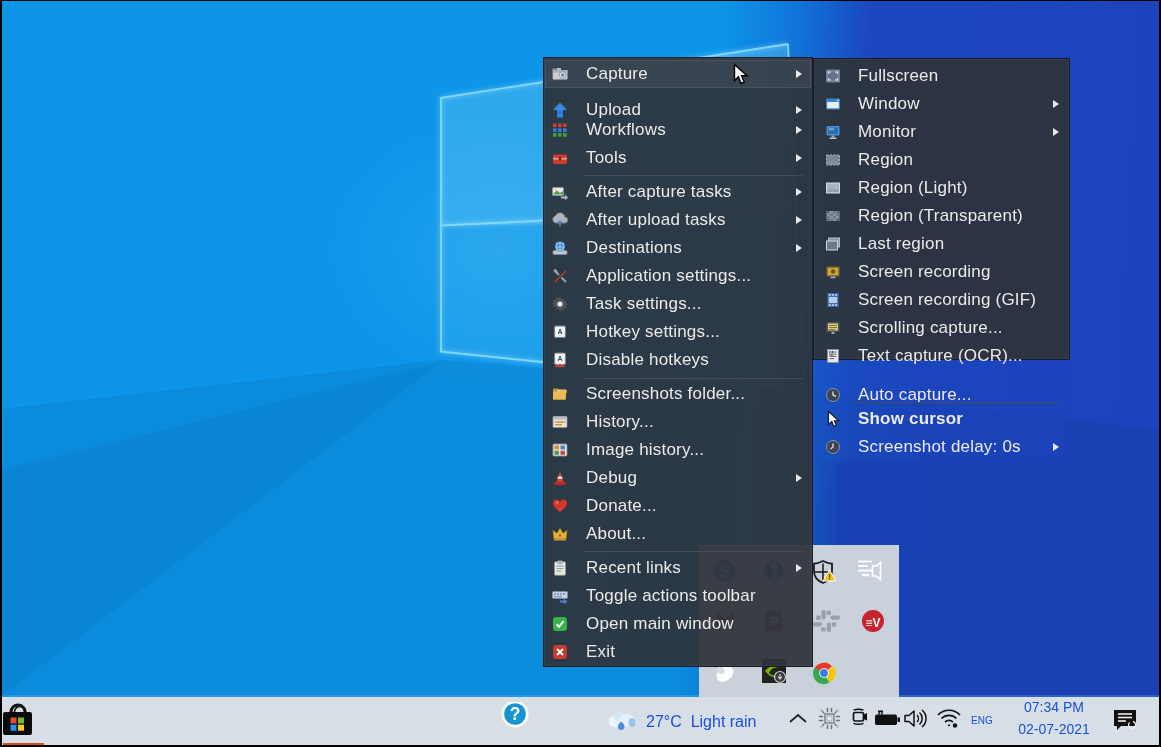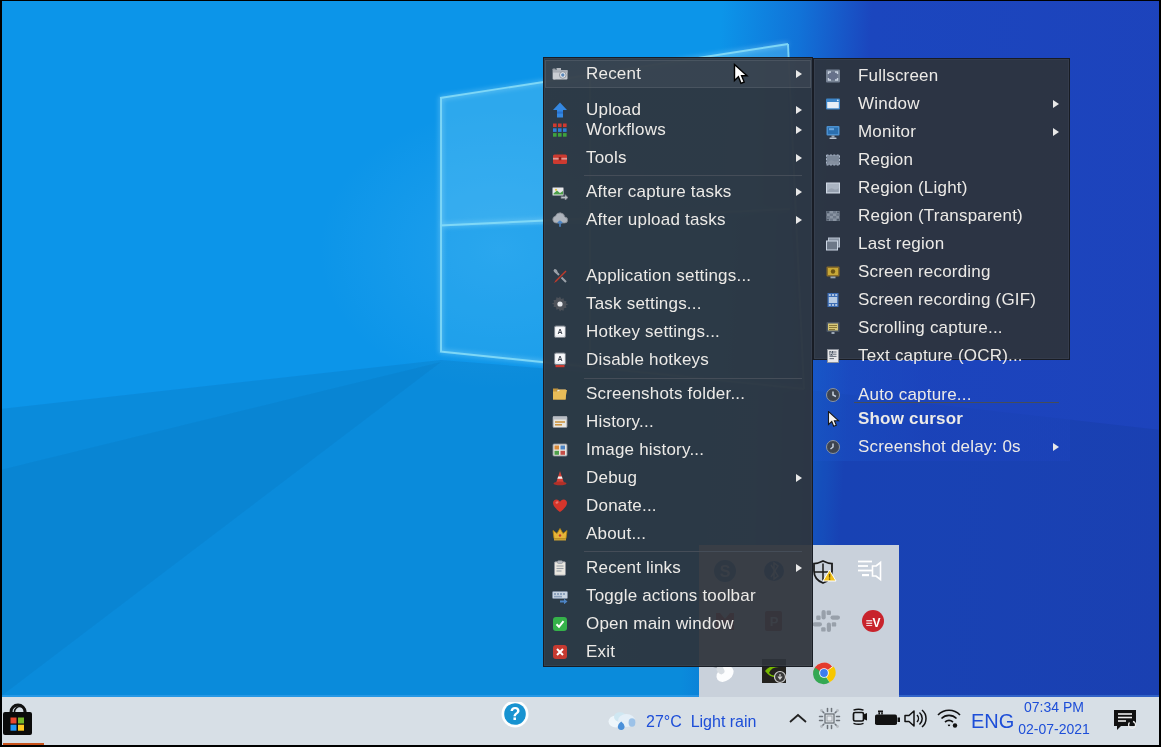--- a/index.html
+++ b/index.html
@@ -149,21 +149,21 @@
 
     <svg style="position:absolute;left:936px;top:10px;" width="27" height="22" viewBox="0 0 27 22">
       <g fill="none" stroke="#111" stroke-width="1.6">
         <path d="M2 8 A15 15 0 0 1 24 8"></path>
         <path d="M5.5 11.5 A10.5 10.5 0 0 1 20.5 11.5"></path>
         <path d="M9 15 A6.5 6.5 0 0 1 17 15"></path>
         <path d="M12 18.5 A2.5 2.5 0 0 1 14 18.5"></path>
       </g>
       <circle cx="19" cy="18.5" r="2.2" fill="#111"></circle>
     </svg>
-    <div class="ttext" style="left:971px;top:0;height:50px;line-height:48px;font-size:20px;">ENG</div>
+    <div class="ttext" style="left:971px;top:0;height:50px;line-height:48px;font-size:10px;">ENG</div>
     <div class="ttext" style="left:1054px;top:2px;width:0;text-align:center;font-size:14px;"><span style="display:inline-block;transform:translateX(-50%);">07:34 PM</span></div>
     <div class="ttext" style="left:1054px;top:24px;width:0;text-align:center;font-size:14px;"><span style="display:inline-block;transform:translateX(-50%);">02-07-2021</span></div>
 
     <svg style="position:absolute;left:1112px;top:12px;" width="26" height="23" viewBox="0 0 26 23">
       <path d="M2 1 H24 V17 H9 L5 21 V17 H2 z" fill="#111"></path>
       <g stroke="#eee" stroke-width="1.6">
         <line x1="6" y1="5" x2="20" y2="5"></line>
         <line x1="6" y1="8.5" x2="20" y2="8.5"></line>
         <line x1="6" y1="12" x2="14" y2="12"></line>
       </g>
@@ -235,21 +235,21 @@
       <div class="inner"></div>
 <div class="mi hl" style="top:2px;">
         <div class="ic"><svg width="16" height="16" viewBox="0 0 16 16">
             <rect x="0.5" y="2.5" width="3.2" height="11" rx="0.8" fill="#9aa0a8"></rect>
             <rect x="1" y="4" width="14.5" height="9.5" rx="1" fill="#c9cdd3"></rect>
             <rect x="1" y="4" width="14.5" height="2.6" fill="#a8adb5"></rect>
             <rect x="4.5" y="2" width="4.5" height="2.6" fill="#b4b9c0"></rect>
             <circle cx="10.8" cy="9" r="3.3" fill="#e6e8ec" stroke="#878d96" stroke-width="0.9"></circle>
             <circle cx="10.8" cy="9" r="1.7" fill="#5a87b8"></circle>
           </svg></div>
-        <div class="tx">Recent</div>
+        <div class="tx">Capture</div>
         <div class="arr"></div>
       </div>
 <div class="mi" style="top:38px;">
         <div class="ic"><svg width="16" height="16" viewBox="0 0 16 16">
             <path d="M8 0.5 L15 8 H11 V15.5 H5 V8 H1z" fill="#3488e2"></path>
             <path d="M5 9.5 h6 v2.2 h-6z" fill="#2468c4" opacity="0.7"></path>
           </svg></div>
         <div class="tx">Upload</div>
         <div class="arr"></div>
       </div>
@@ -293,20 +293,29 @@
           </svg></div>
         <div class="tx">After capture tasks</div>
         <div class="arr"></div>
       </div>
 <div class="mi" style="top:148px;">
         <div class="ic"><svg width="16" height="16" viewBox="0 0 16 16">
             <path d="M4 11 a3.5 3.5 0 0 1 -0.5 -6.9 a4.8 4.8 0 0 1 9.3 0.9 a3 3 0 0 1 -0.3 6z" fill="#aeb4bc" stroke="#7d838c" stroke-width="0.8"></path>
             <path d="M8 14.8 V9 M8 9 L5.8 11.2 M8 9 L10.2 11.2" stroke="#4b84c4" stroke-width="1.6" fill="none"></path>
           </svg></div>
         <div class="tx">After upload tasks</div>
+        <div class="arr"></div>
+      </div>
+<div class="mi" style="top:176px;">
+        <div class="ic"><svg width="16" height="16" viewBox="0 0 16 16">
+            <rect x="1" y="10.5" width="14" height="4" rx="1" fill="#c2c7cd" stroke="#858b94" stroke-width="0.8"></rect>
+            <circle cx="8" cy="6.5" r="5" fill="#3f8ed6"></circle>
+            <path d="M4 4 q4 -2 8 0 M3.3 7 h9.4 M4 9 q4 2 8 0 M8 1.5 v10 M5 2.3 q-1.5 4.2 0 8.4 M11 2.3 q1.5 4.2 0 8.4" stroke="#bcd8f0" stroke-width="0.7" fill="none"></path>
+          </svg></div>
+        <div class="tx">Destinations</div>
         <div class="arr"></div>
       </div>
 <div class="mi" style="top:204px;">
         <div class="ic"><svg width="16" height="16" viewBox="0 0 16 16">
             <path d="M2 2 l5 5 M14 14 l-4.5 -4.5" stroke="#9aa0a8" stroke-width="2"></path>
             <path d="M2.5 1 a3 3 0 0 0 2 4.5 l1 -1 a3 3 0 0 0 -3 -3.5z" fill="#9aa0a8"></path>
             <path d="M13.5 2.5 L3.5 12.5 l-1.5 2.5 2.5 -1.5 10 -10z" fill="#c0392b"></path>
           </svg></div>
         <div class="tx">Application settings...</div>
       </div>

